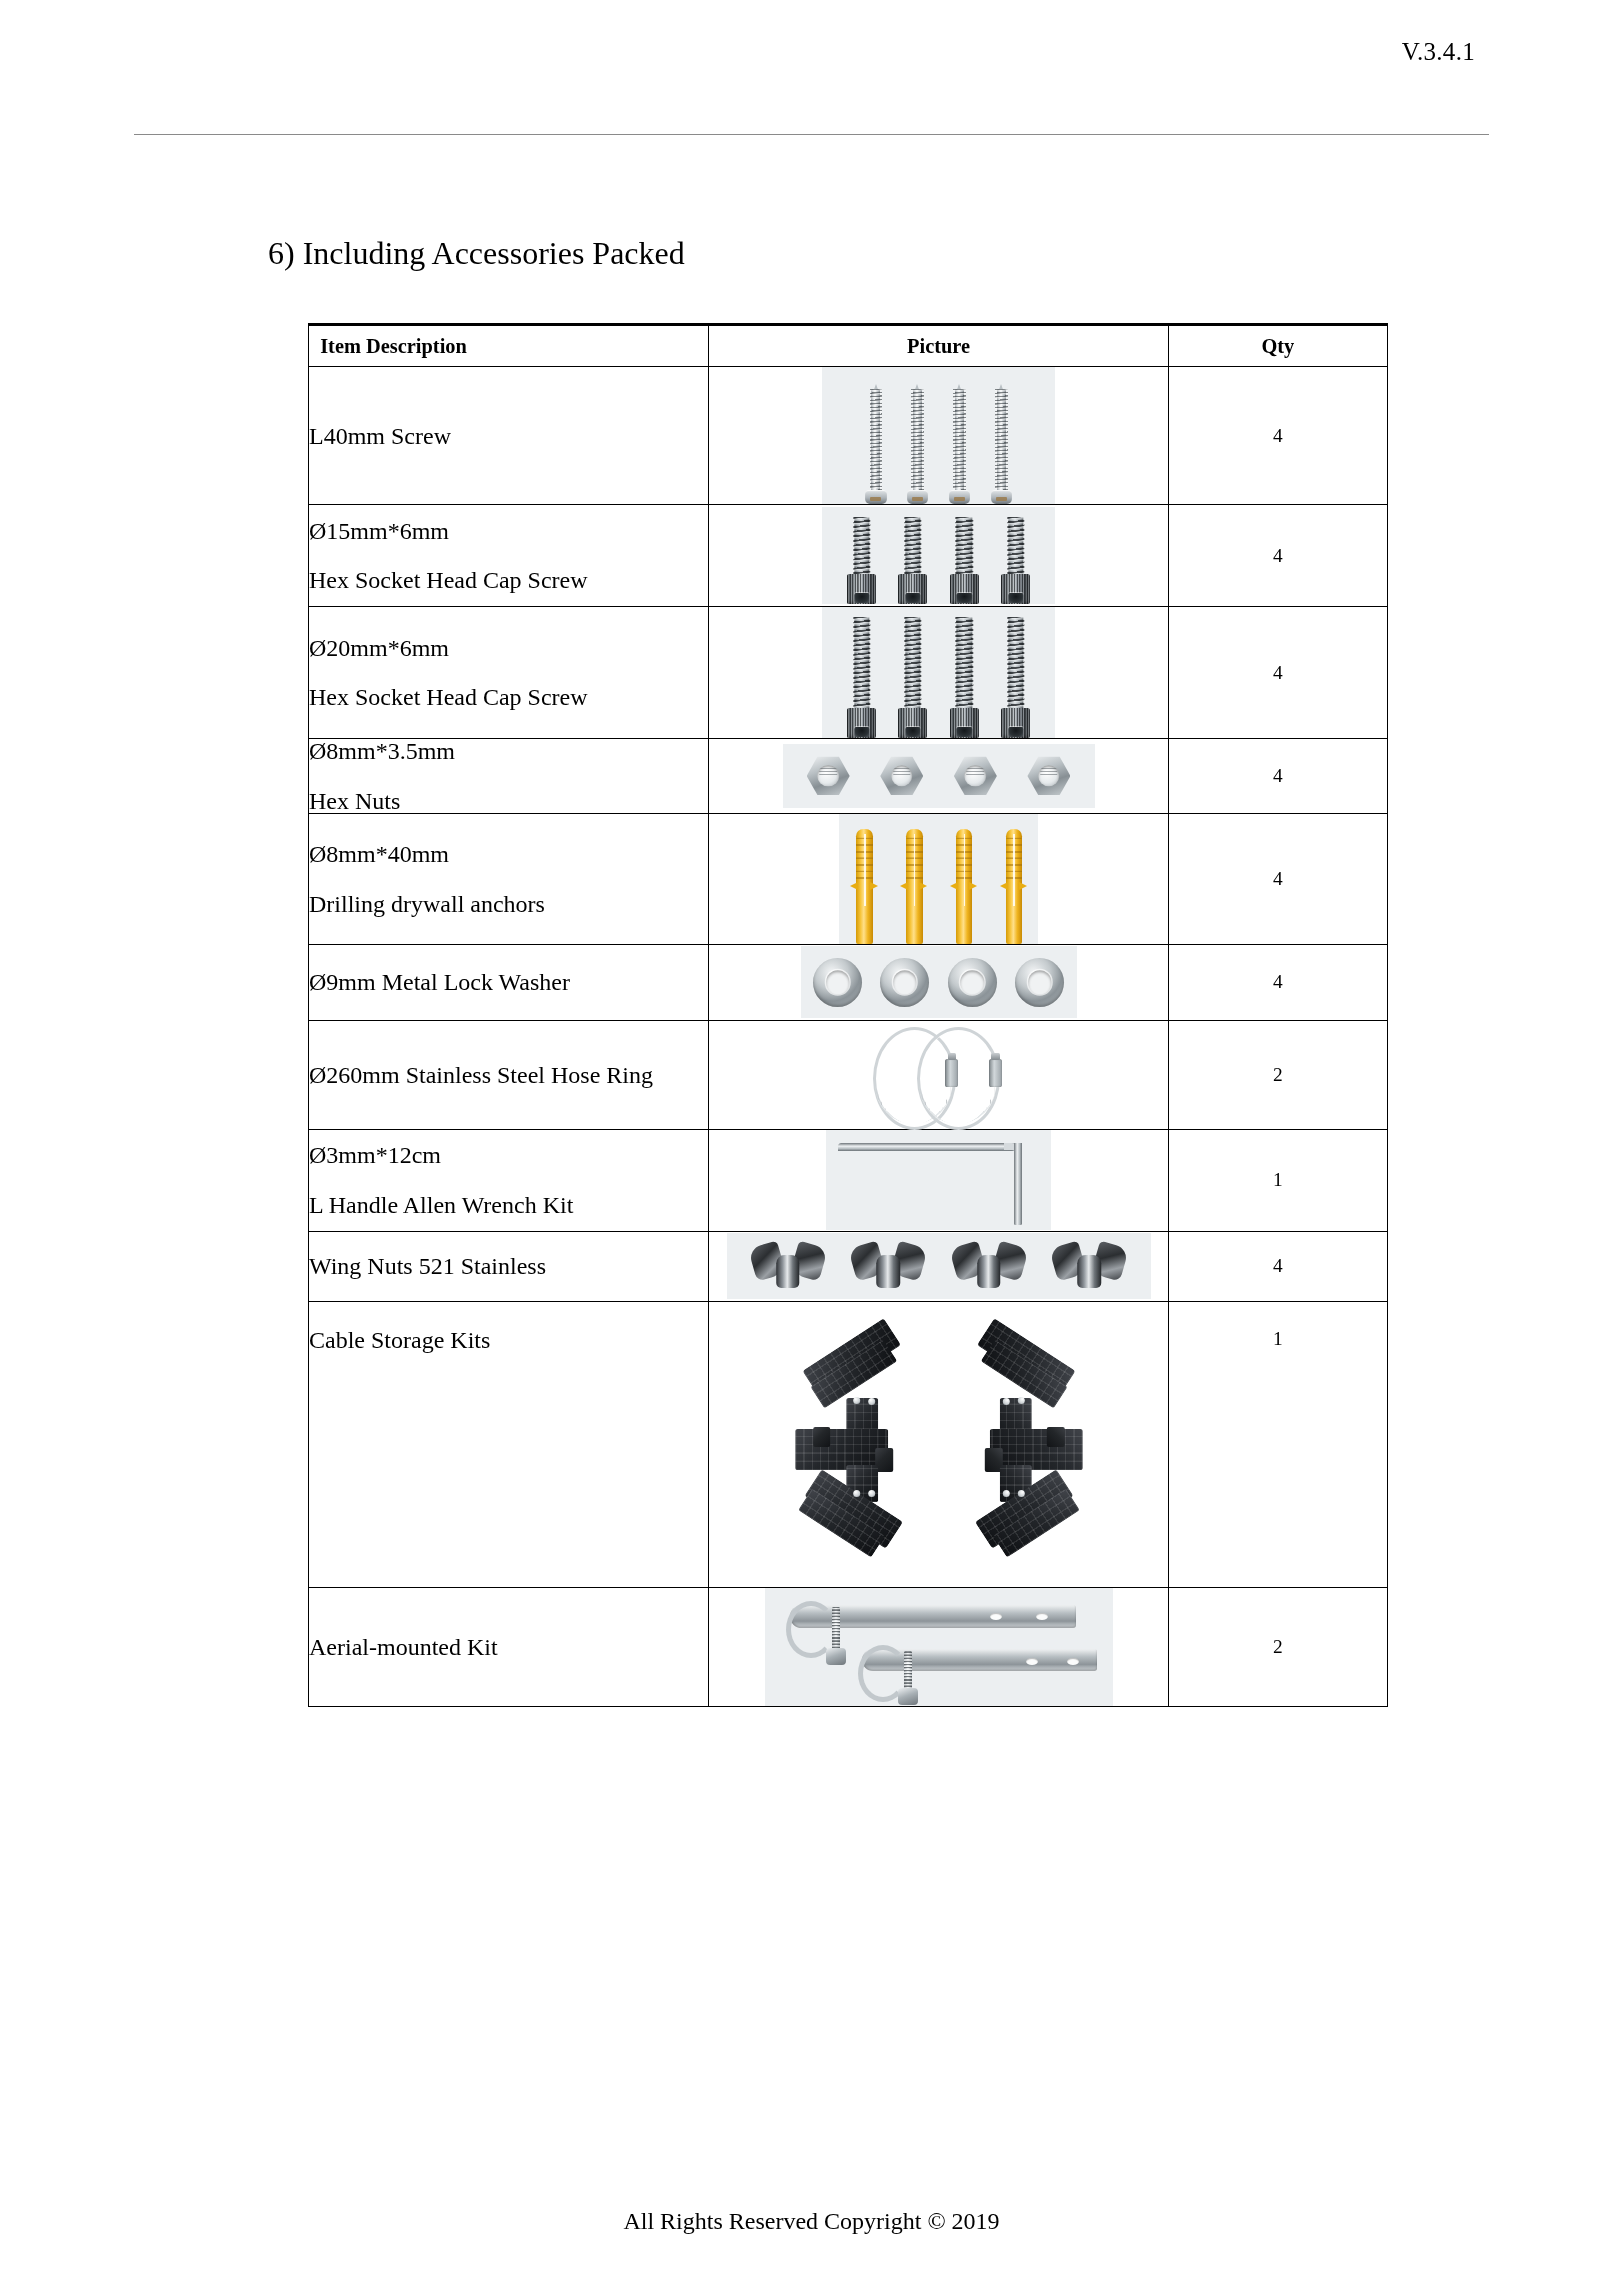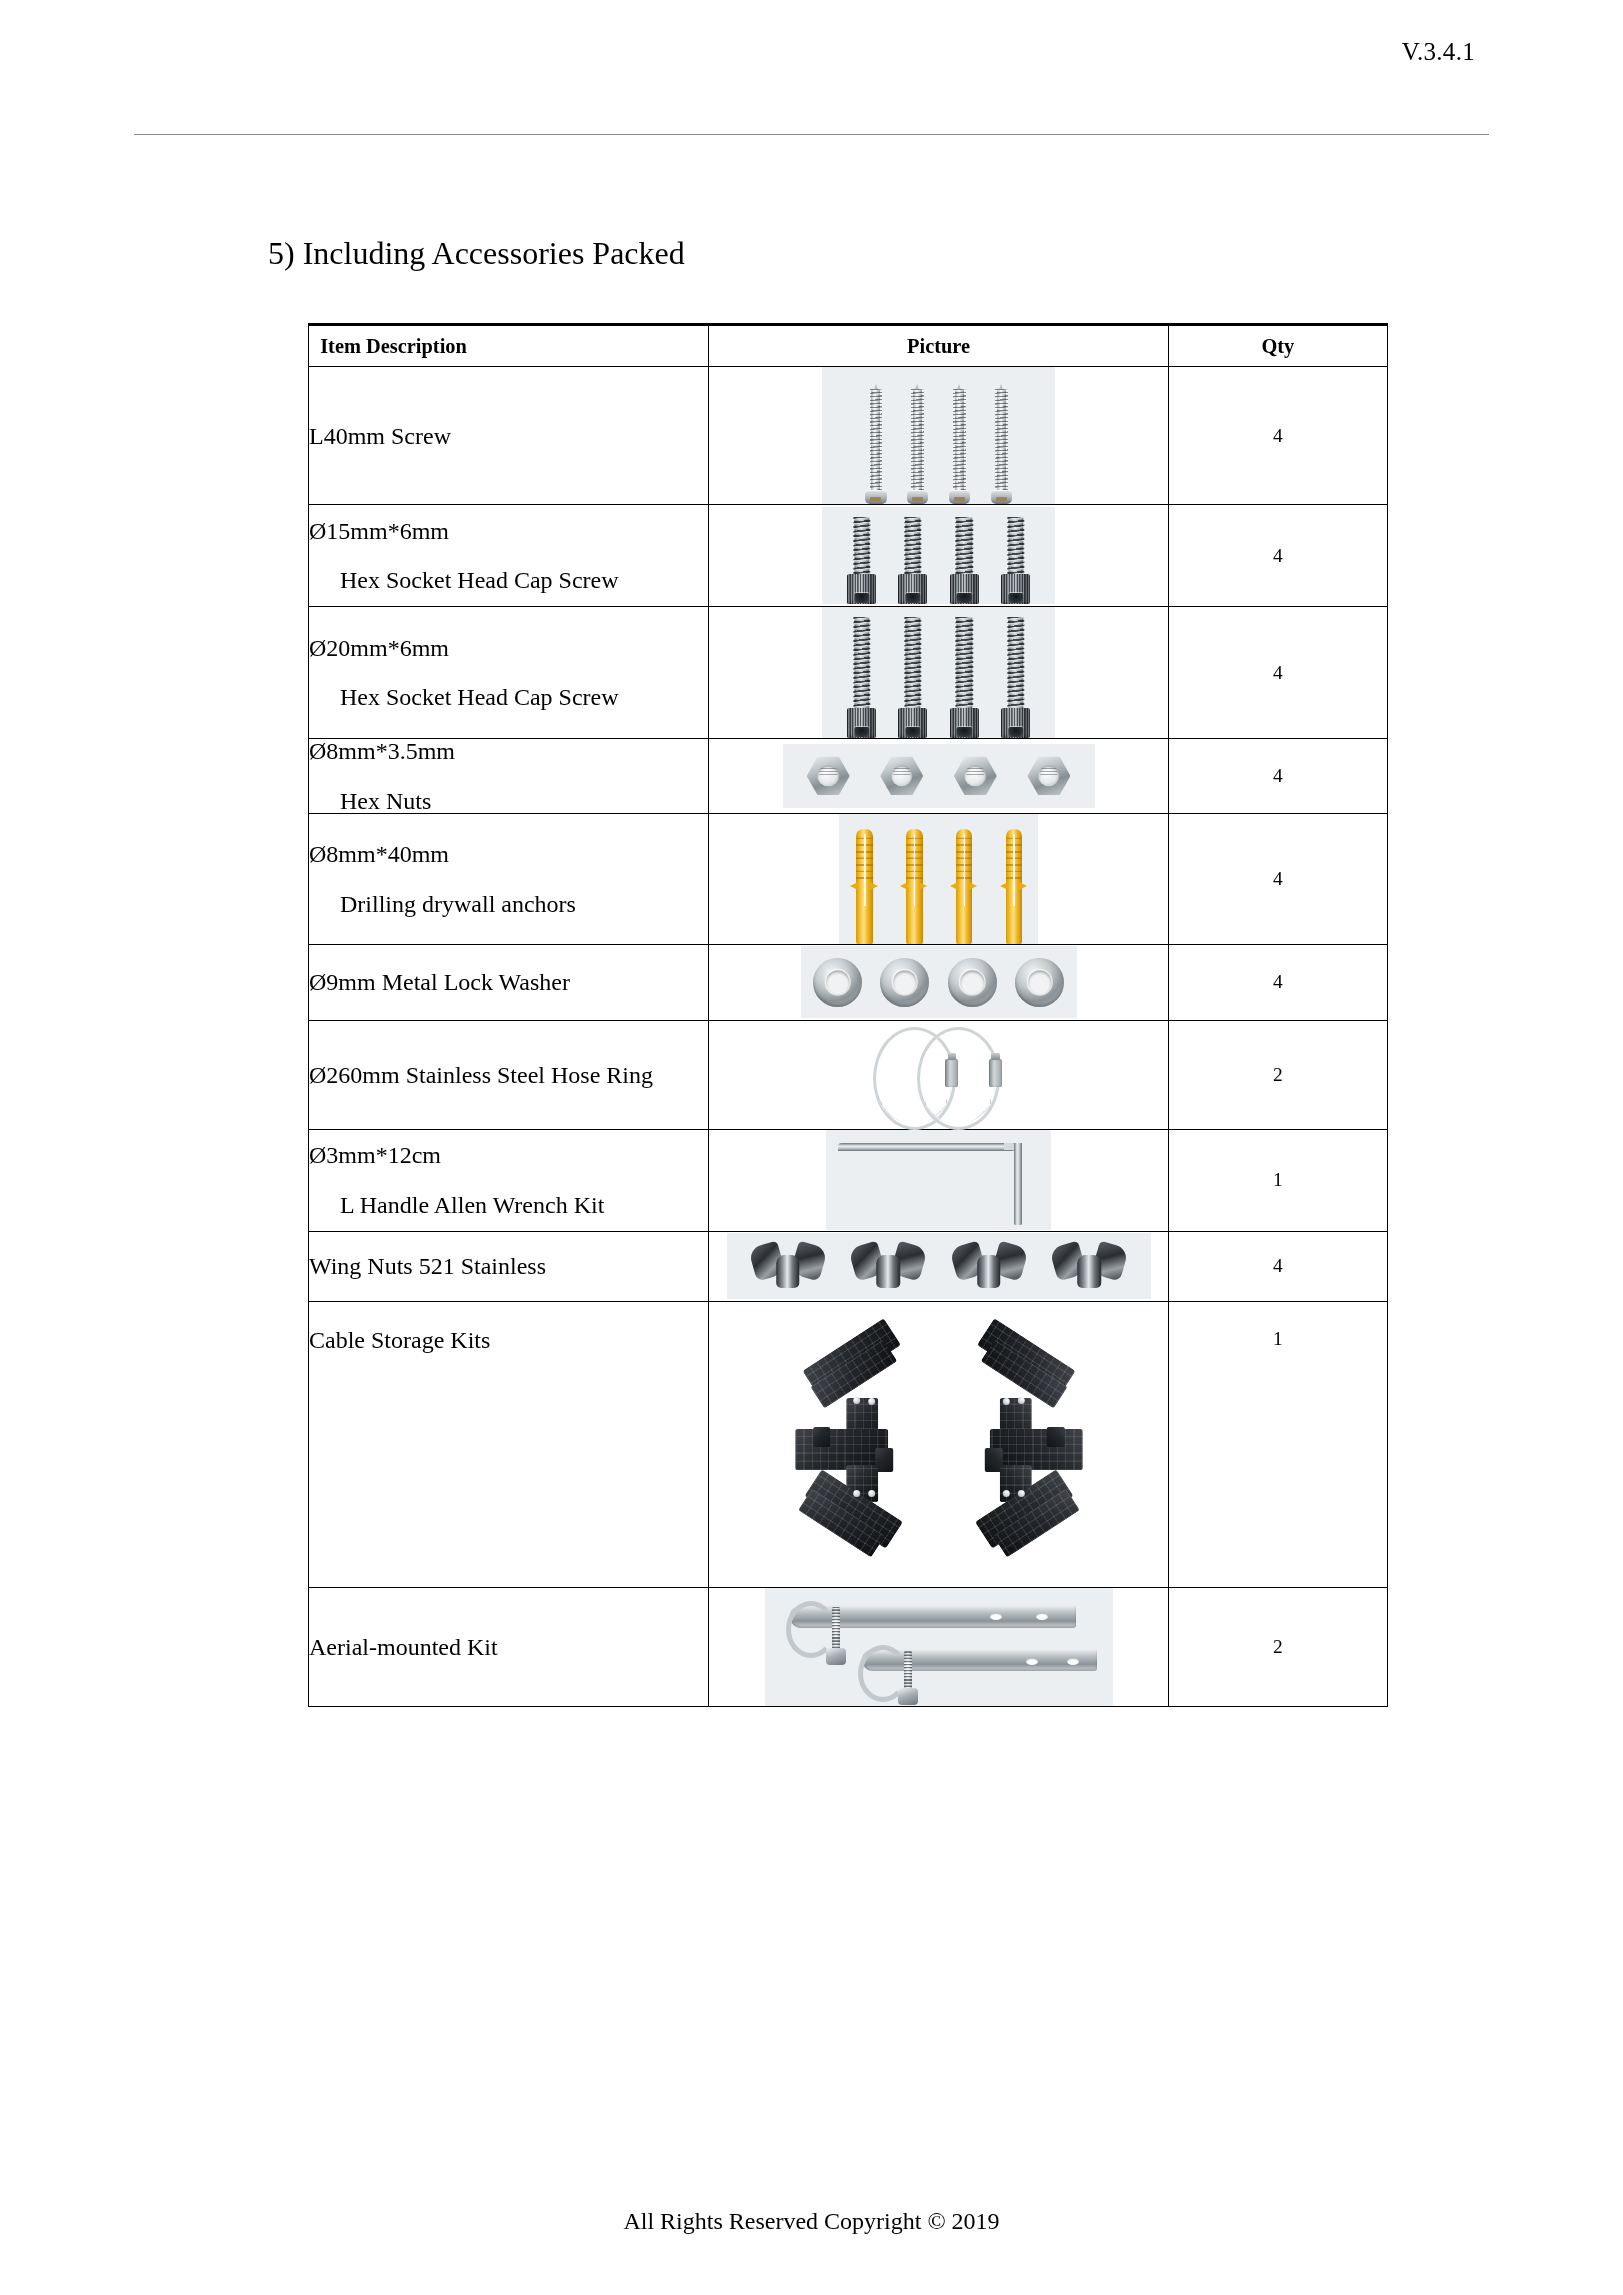--- a/index.html
+++ b/index.html
@@ -75,21 +75,21 @@
   th.th-pic  { text-align: center; }
   th.th-qty  { }
 
   .cell-desc {
     text-align: left;
     padding: 0 9.2px 0 11.2px;
     font-size: 24px;
     line-height: 1.0;
   }
   .cell-desc .line1 { display: block; }
-  .cell-desc .line2 { display: block; margin-top: 25.6px; margin-left: 31px; }
+  .cell-desc .line2 { display: block; margin-top: 25.6px; }
   .cell-qty {
     text-align: center;
     font-size: 19.4px;
   }
   .cell-pic {
     text-align: center;
   }
   .pic-wrap {
     display: flex;
     align-items: center;
@@ -495,21 +495,21 @@
   }
 </style>
 </head>
 <body>
 
 <div class="page">
 
   <div class="header-version">V.3.4.1</div>
   <div class="header-rule"></div>
 
-  <div class="section-title">5) Including Accessories Packed</div>
+  <div class="section-title">6) Including Accessories Packed</div>
 
   <table class="acc-table">
     <colgroup>
       <col class="col-desc">
         <col class="col-pic">
         <col class="col-qty">
     </colgroup>
     <thead>
       <tr>
         <th class="th-desc">Item Description</th>

